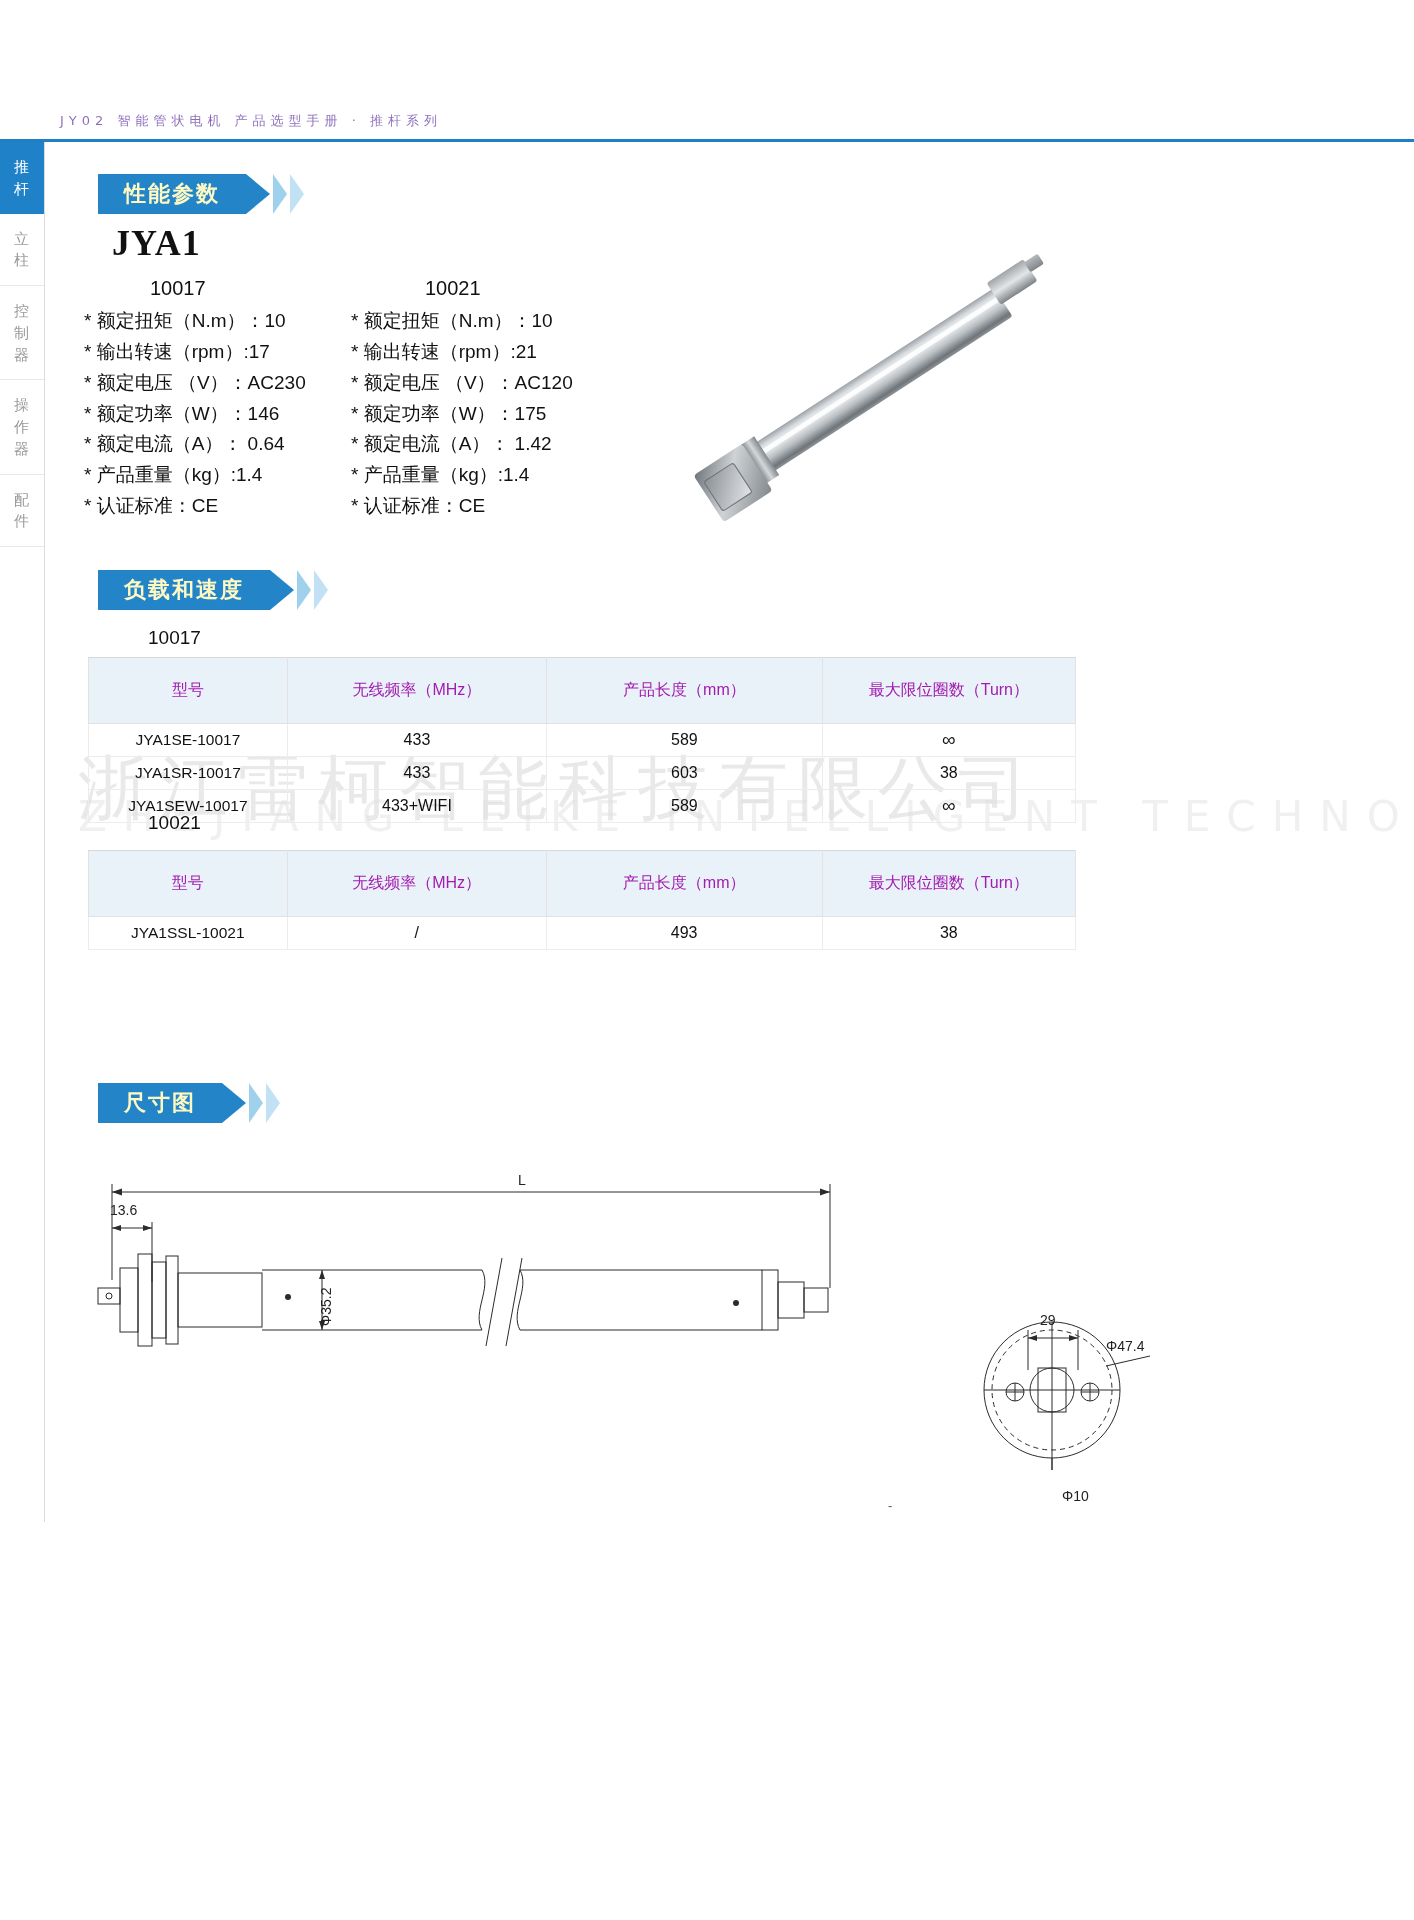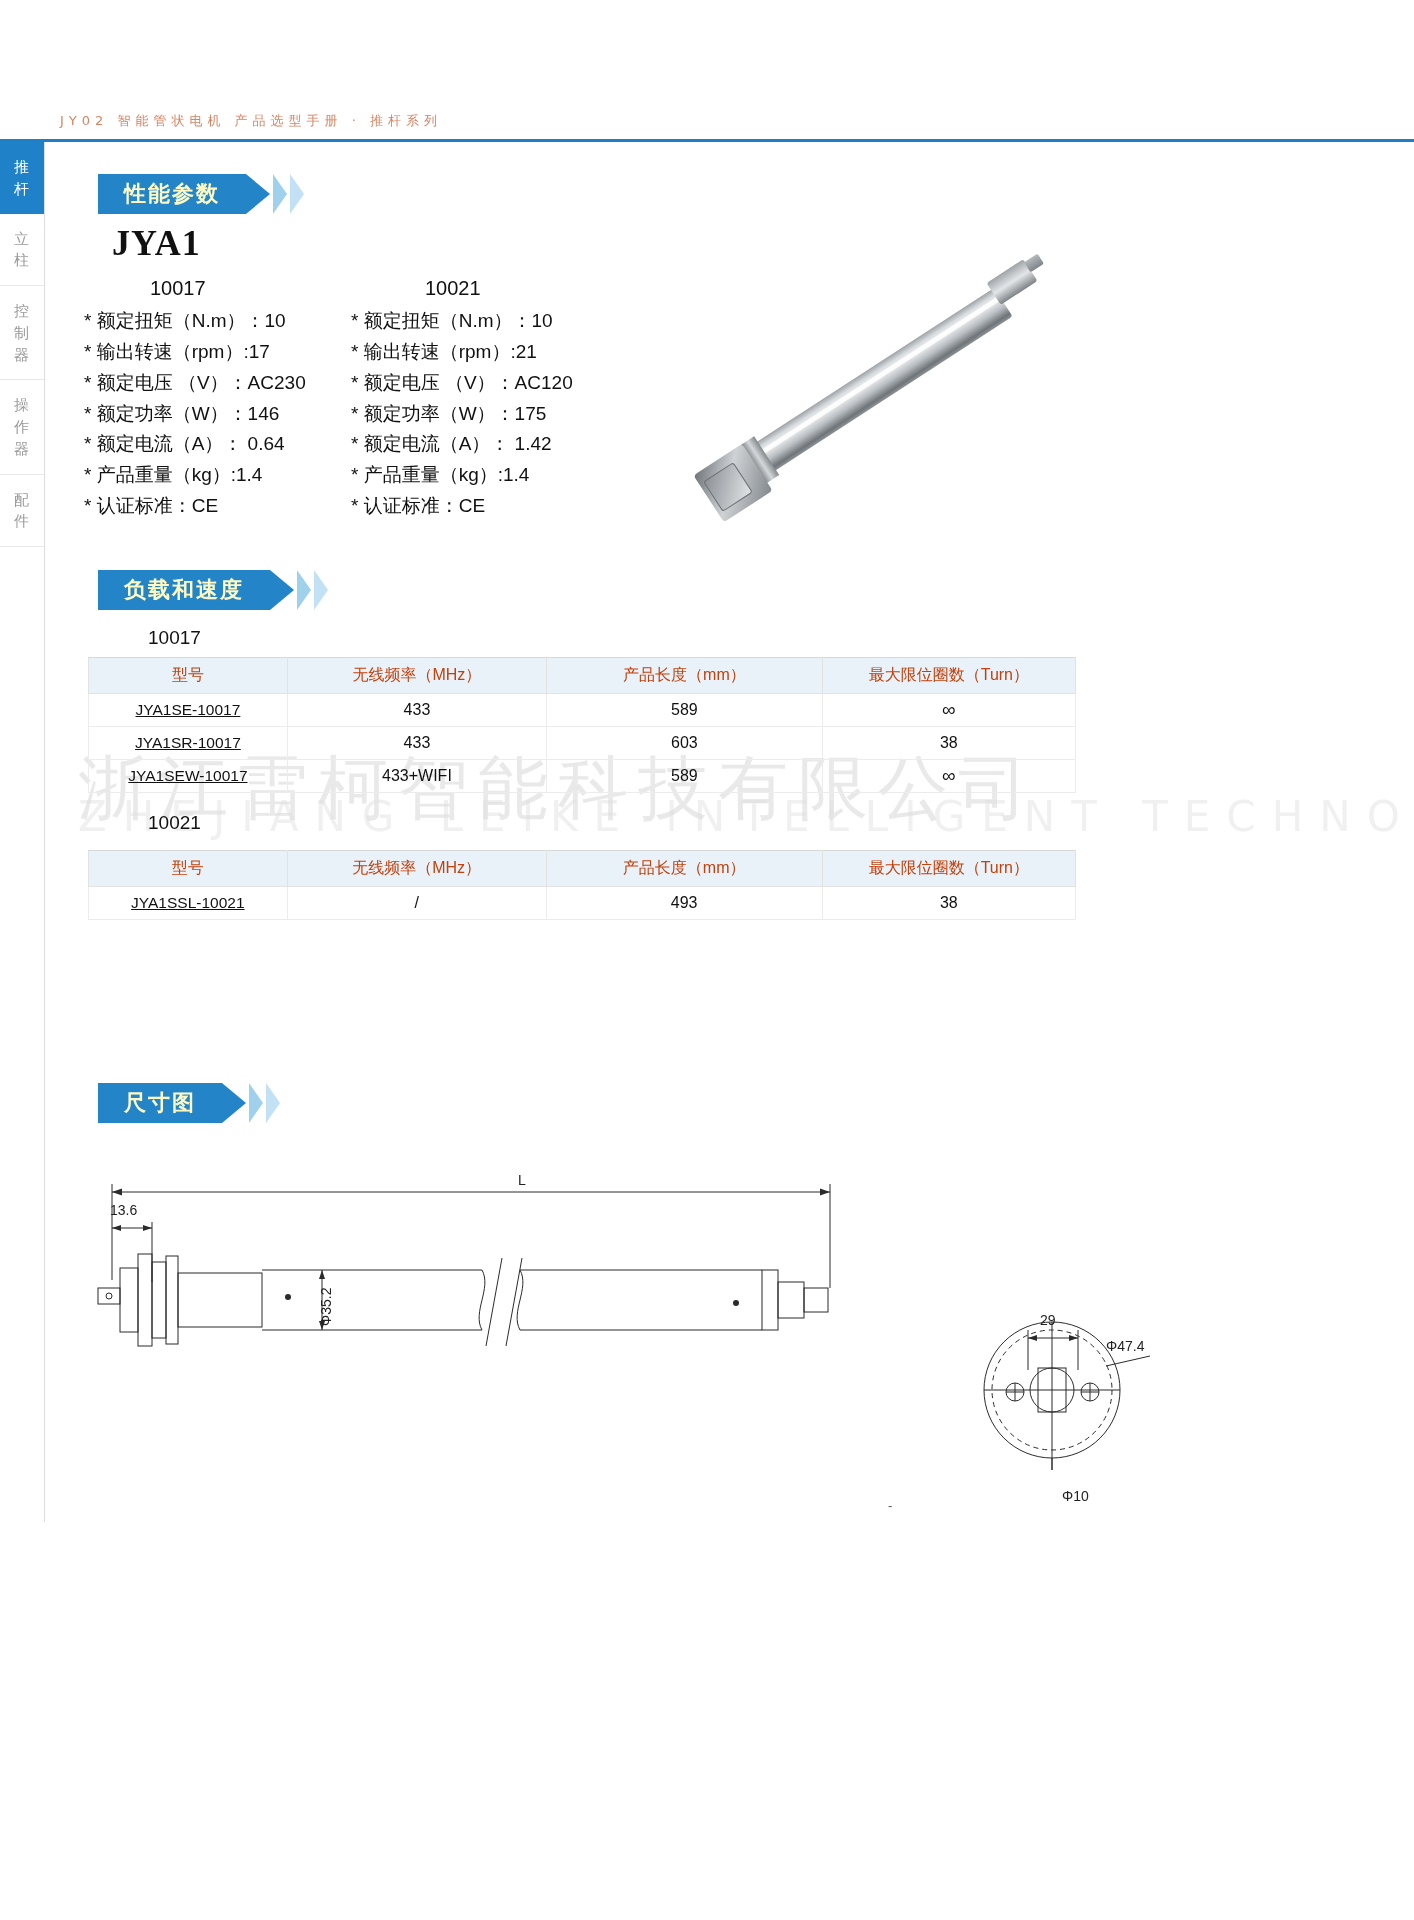--- a/index.html
+++ b/index.html
@@ -13,21 +13,21 @@
   }
   .page{position:absolute;inset:0;background:#fff;}
 
   
   .masthead{
     position:absolute;left:0;top:0;width:1414px;height:140px;
     background:#ffffff;
   }
   .masthead-ghost{
     position:absolute;left:60px;top:112px;
-    font-size:13px;letter-spacing:5px;color:#c2410c;opacity:.65;
+    font-size:13px;letter-spacing:5px;color:#4c1d95;opacity:.65;
     white-space:nowrap;font-family:"DejaVu Sans",sans-serif;
   }
   .masthead-rule{
     position:absolute;left:0;top:139px;width:1414px;height:3px;background:#1f7fc4;
   }
 
   
   .rail{
     position:absolute;left:0;top:142px;width:44px;height:1380px;
     border-right:1px solid #dcdcdc;background:#fff;
@@ -117,28 +117,28 @@
   }
 
   
   .tbl-label{position:absolute;font-size:19px;}
   .tbl{
     position:absolute;border-collapse:collapse;width:988px;
     font-size:15px;background:transparent;
   }
   .tbl th{
     background:#eaf2f9;border:1px solid #e2e2e2;border-top:1px solid #d8d8d8;
-    font-weight:normal;font-size:16px;padding:7px 4px;color:#c2410c;
+    font-weight:normal;font-size:16px;padding:22px 4px;color:#a21caf;
   }
   .tbl td{
     border:1px solid #ececec;padding:7px 4px;text-align:center;font-size:16px;
     background:transparent;
   }
   .tbl td.inf{font-size:19px;line-height:.9;}
-  .tbl tr td:first-child{font-size:15.5px;text-decoration:underline;}
+  .tbl tr td:first-child{font-size:15.5px;}
 
   
   .watermark{
     position:absolute;left:78px;top:742px;width:1090px;
     font-size:70px;color:#d8d8d8;opacity:.55;letter-spacing:10px;
     font-family:"DejaVu Sans","Liberation Sans",sans-serif;
     white-space:nowrap;pointer-events:none;
   }
   .watermark.w2{top:792px;font-size:42px;opacity:.45;letter-spacing:16px;color:#e0e0e0;}
 

